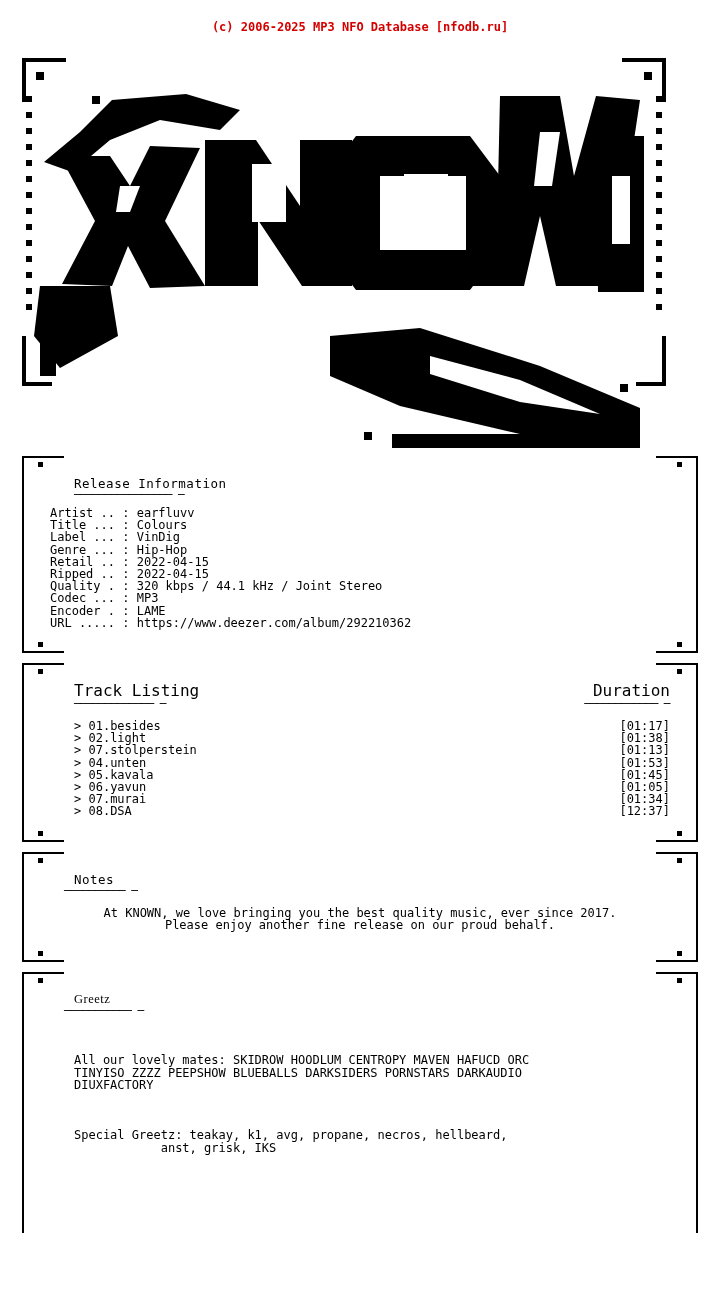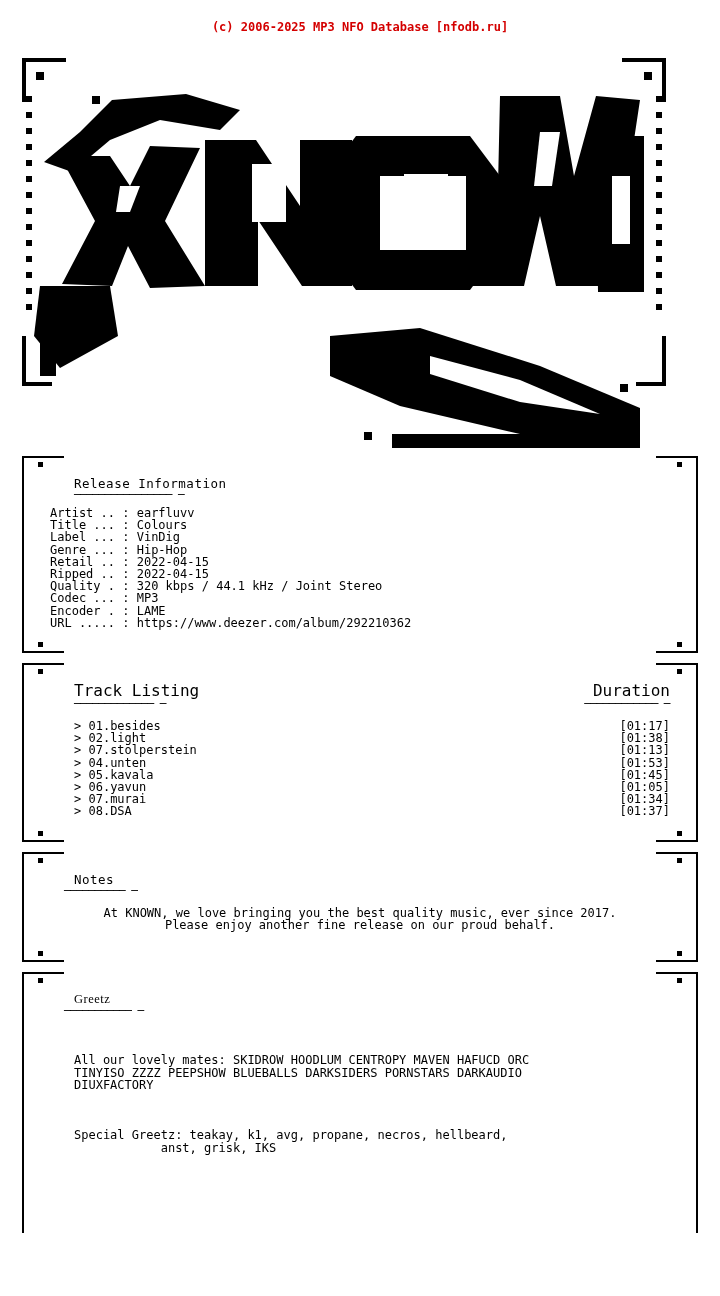--- a/index.html
+++ b/index.html
@@ -299,21 +299,21 @@
       <div class="track-row">
         <span><span>&gt;</span>&nbsp;<span>06.yavun</span></span>
         <span>[01:05]</span>
       </div>
       <div class="track-row">
         <span><span>&gt;</span>&nbsp;<span>07.murai</span></span>
         <span>[01:34]</span>
       </div>
       <div class="track-row">
         <span><span>&gt;</span>&nbsp;<span>08.DSA</span></span>
-        <span>[01:37]</span>
+        <span>[12:37]</span>
       </div>
     </div>
   </div>
   <div class="box-bot">
     <div class="corner-seg" style="left:0;bottom:0;width:40px;"></div>
     <div class="tick" style="left:14px;bottom:6px;"></div>
     <div class="corner-seg" style="right:0;bottom:0;width:40px;"></div>
     <div class="tick" style="right:14px;bottom:6px;"></div>
   </div>
 </div>

